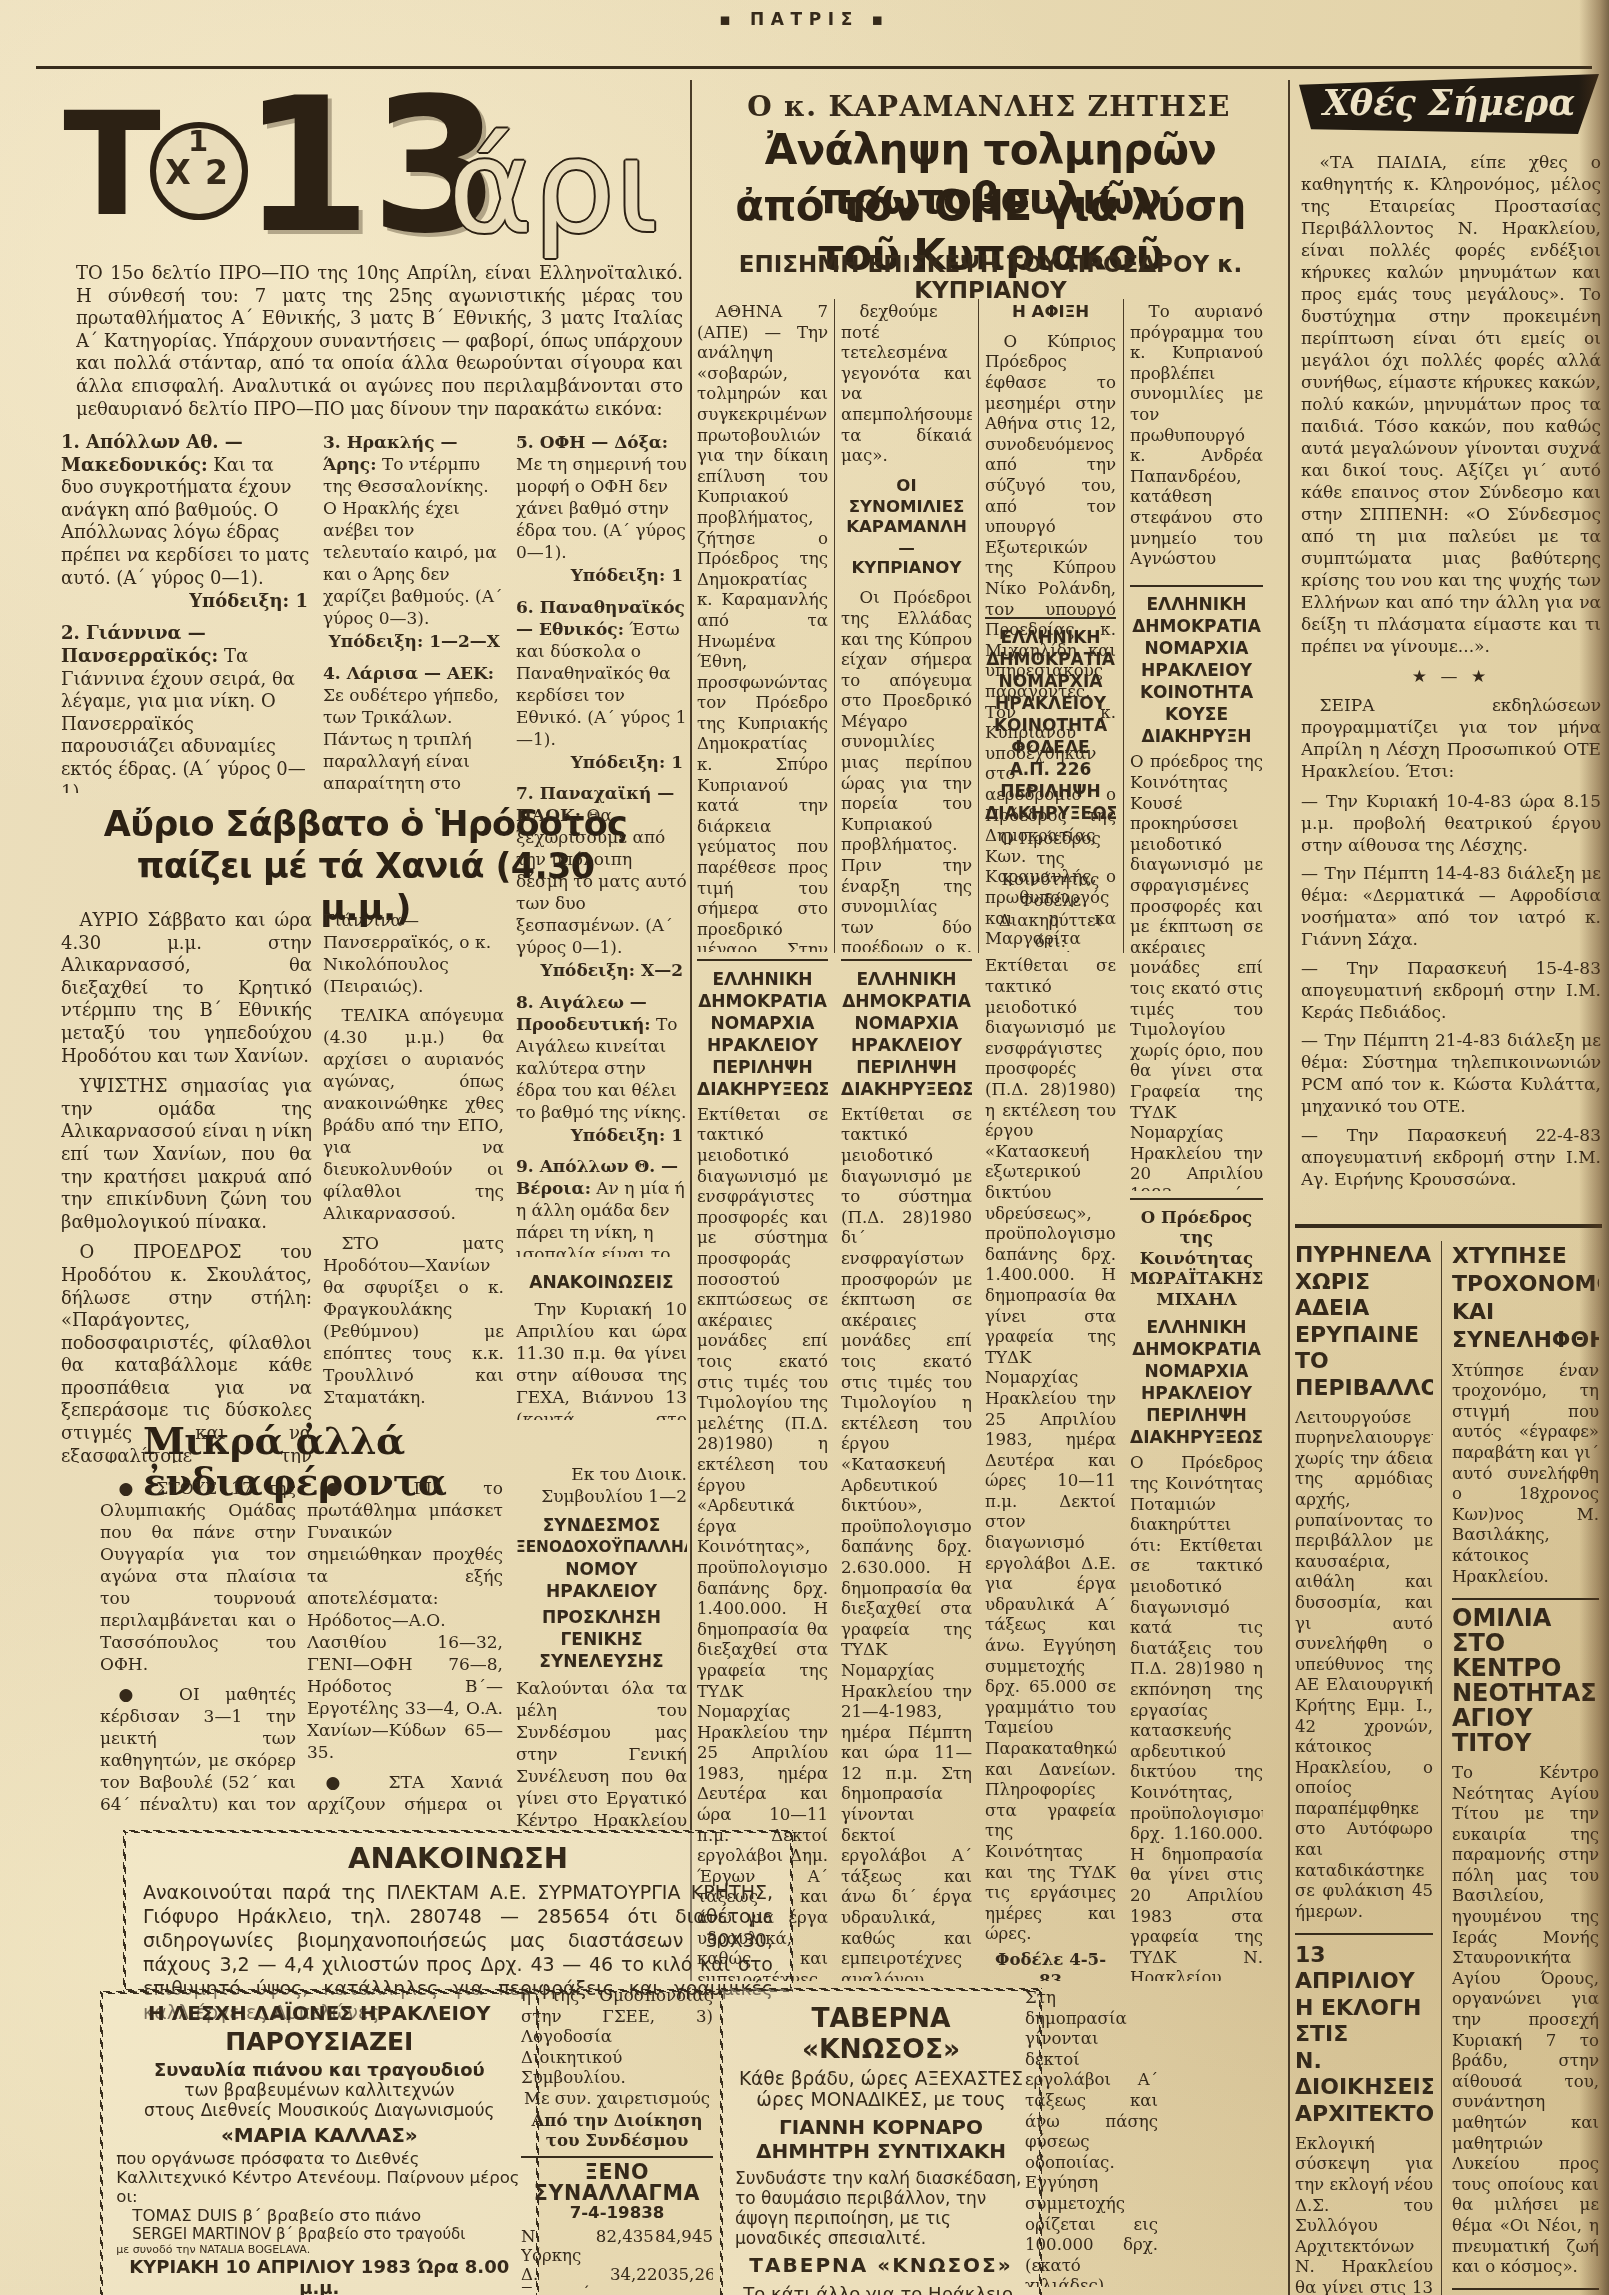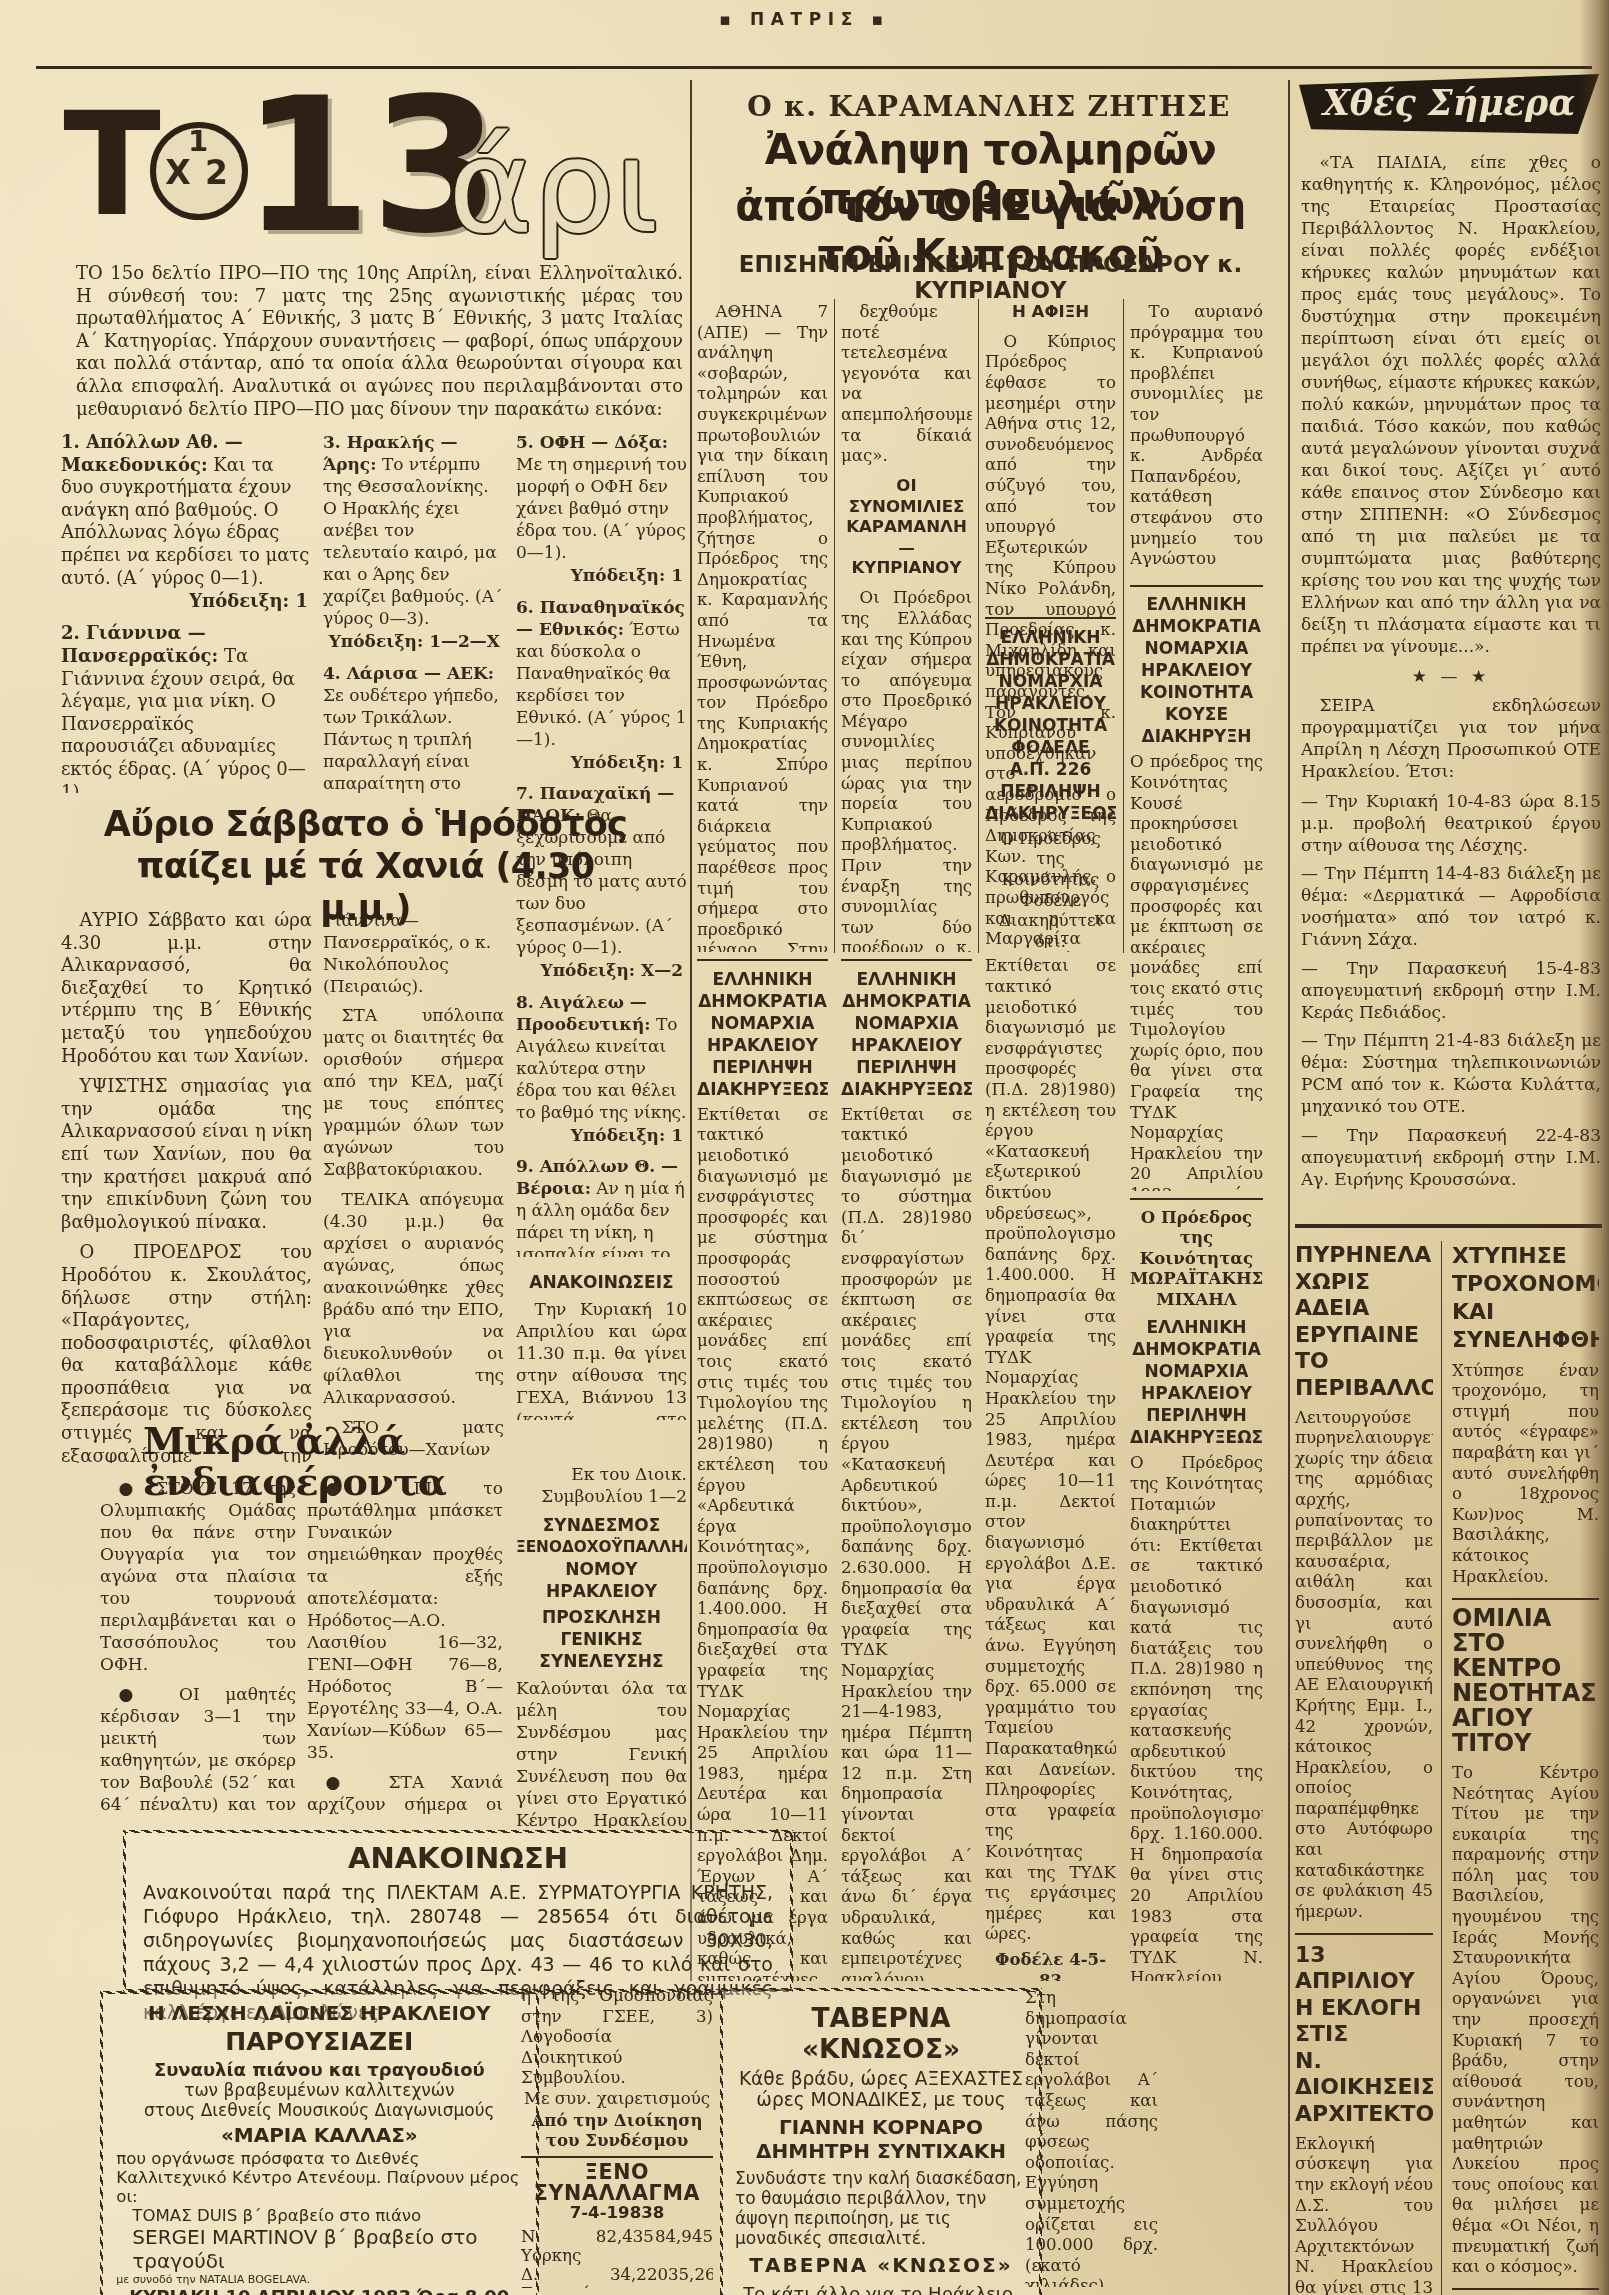--- a/index.html
+++ b/index.html
@@ -103,21 +103,20 @@
 
   <div class="b t27 clip" style="left:61px;top:909px;width:251px;height:554px;">
     <div class="j para">ΑΥΡΙΟ Σάββατο και ώρα 4.30 μ.μ. στην Αλικαρνασσό, θα διεξαχθεί το Κρητικό ντέρμπυ της Β΄ Εθνικής μεταξύ του γηπεδούχου Ηροδότου και των Χανίων.</div>
     <div class="j para">ΥΨΙΣΤΗΣ σημασίας για την ομάδα της Αλικαρνασσού είναι η νίκη επί των Χανίων, που θα την κρατήσει μακρυά από την επικίνδυνη ζώνη του βαθμολογικού πίνακα.</div>
     <div class="j para">Ο ΠΡΟΕΔΡΟΣ του Ηροδότου κ. Σκουλάτος, δήλωσε στην στήλη: «Παράγοντες, ποδοσφαιριστές, φίλαθλοι θα καταβάλλομε κάθε προσπάθεια για να ξεπεράσομε τις δύσκολες στιγμές και να εξασφαλίσομε την παραμονή».</div>
 
   </div>
 
   <div class="b t26 clip" style="left:323px;top:909px;width:181px;height:554px;">
     <div class="np">Γιάννινα—Πανσερραϊκός, ο κ. Νικολόπουλος (Πειραιώς).</div>
-    <div class="j para">ΣΤΑ υπόλοιπα ματς οι διαιτητές θα ορισθούν σήμερα από την ΚΕΔ, μαζί με τους επόπτες γραμμών όλων των αγώνων του Σαββατοκύριακου.</div>
     <div class="j para">ΤΕΛΙΚΑ απόγευμα (4.30 μ.μ.) θα αρχίσει ο αυριανός αγώνας, όπως ανακοινώθηκε χθες βράδυ από την ΕΠΟ, για να διευκολυνθούν οι φίλαθλοι της Αλικαρνασσού.</div>
     <div class="j para">ΣΤΟ ματς Ηροδότου—Χανίων θα σφυρίξει ο κ. Φραγκουλάκης (Ρεθύμνου) με επόπτες τους κ.κ. Τρουλλινό και Σταματάκη.</div>
 
   </div>
 
   <div class="b t26 clip" style="left:516px;top:431px;width:171px;height:826px;">
     <div class="match"><b>5. ΟΦΗ — Δόξα:</b> <span>Με τη σημερινή του μορφή ο ΟΦΗ δεν χάνει βαθμό στην έδρα του. (Α΄ γύρος 0—1).</span><div class="tip">Υπόδειξη: 1</div></div>
     <div class="match"><b>6. Παναθηναϊκός — Εθνικός:</b> <span>Έστω και δύσκολα ο Παναθηναϊκός θα κερδίσει τον Εθνικό. (Α΄ γύρος 1—1).</span><div class="tip">Υπόδειξη: 1</div></div>
     <div class="match"><b>7. Παναχαϊκή — ΠΑΟΚ:</b> <span>Θα ξεχωρίσουμε από την υπόλοιπη δέσμη το ματς αυτό των δυο ξεσπασμένων. (Α΄ γύρος 0—1).</span><div class="tip">Υπόδειξη: Χ—2</div></div>
     <div class="match"><b>8. Αιγάλεω — Προοδευτική:</b> <span>Το Αιγάλεω κινείται καλύτερα στην έδρα του και θέλει το βαθμό της νίκης.</span><div class="tip">Υπόδειξη: 1</div></div>
@@ -157,21 +156,21 @@
 
   <div class="b zig" style="left:100px;top:1991px;width:406px;height:291px;padding:6.6px 13.3px;text-align:center;">
     <div class="sans" style="font-size:20px;font-weight:bold;">Η ΛΕΣΧΗ ΛΑΪΟΝΕΣ ΗΡΑΚΛΕΙΟΥ</div>
     <div class="sans" style="font-size:25px;font-weight:bold;margin:2.7px 0;">ΠΑΡΟΥΣΙΑΖΕΙ</div>
     <div class="sans" style="font-size:18px;font-weight:bold;">Συναυλία πιάνου και τραγουδιού</div>
     <div class="sans" style="font-size:17px;">των βραβευμένων καλλιτεχνών</div>
     <div class="sans" style="font-size:17px;">στους Διεθνείς Μουσικούς Διαγωνισμούς</div>
     <div class="sans" style="font-size:20px;font-weight:bold;margin:2.7px 0;">«ΜΑΡΙΑ ΚΑΛΛΑΣ»</div>
     <div class="sans" style="font-size:16.6px;text-align:left;">που οργάνωσε πρόσφατα το Διεθνές Καλλιτεχνικό Κέντρο Ατενέουμ. Παίρνουν μέρος οι:</div>
     <div class="sans" style="font-size:16.6px;text-align:left;padding-left:16px;">ΤΟΜΑΣ DUIS β΄ βραβείο στο πιάνο</div>
-    <div class="sans" style="font-size:20px;text-align:left;padding-left:16px;">SERGEI MARTINOV β΄ βραβείο στο τραγούδι</div>
+    <div class="sans" style="font-size:15px;text-align:left;padding-left:16px;">SERGEI MARTINOV β΄ βραβείο στο τραγούδι</div>
     <div class="sans" style="font-size:11px;text-align:left;">με συνοδό την NATALIA BOGELAVA.</div>
     <div class="sans" style="font-size:18px;font-weight:bold;">ΚΥΡΙΑΚΗ 10 ΑΠΡΙΛΙΟΥ 1983 Ώρα 8.00 μ.μ.</div>
 
   </div>
 
   <div class="b t25 clip" style="left:521px;top:1986px;width:192px;height:302px;">
     <div class="j">ή της Ομοσπονδίας στην ΓΣΕΕ, 3) Λογοδοσία Διοικητικού Συμβουλίου.</div>
     <div style="text-align:center;">Με συν. χαιρετισμούς</div>
     <div style="text-align:center;font-weight:bold;">Από την Διοίκηση</div>
     <div style="text-align:center;font-weight:bold;">του Συνδέσμου</div>

